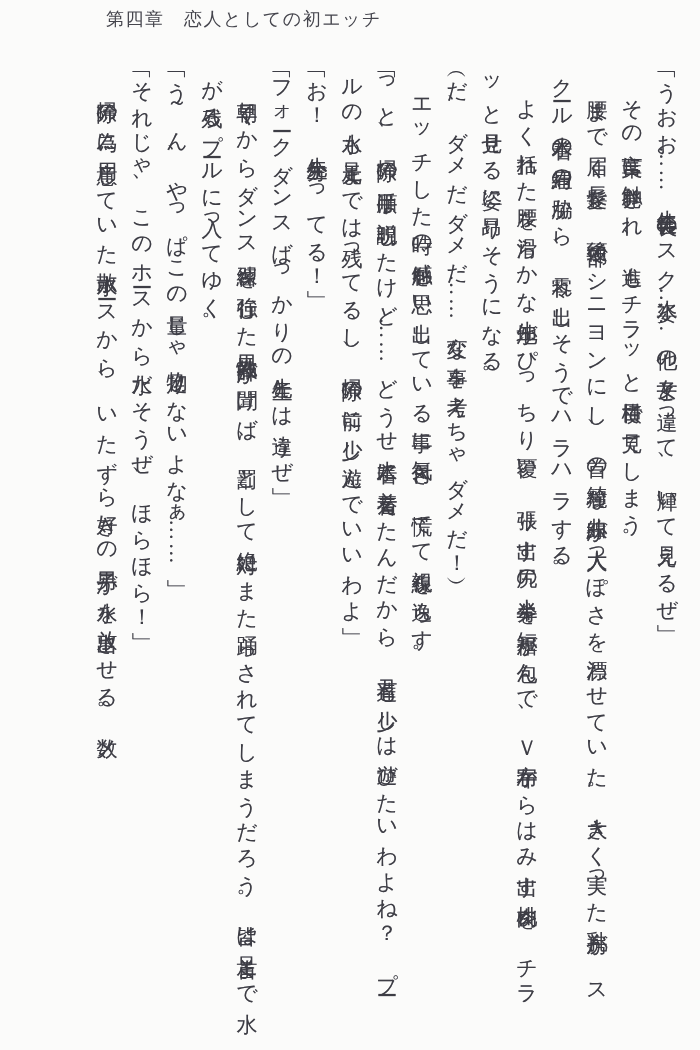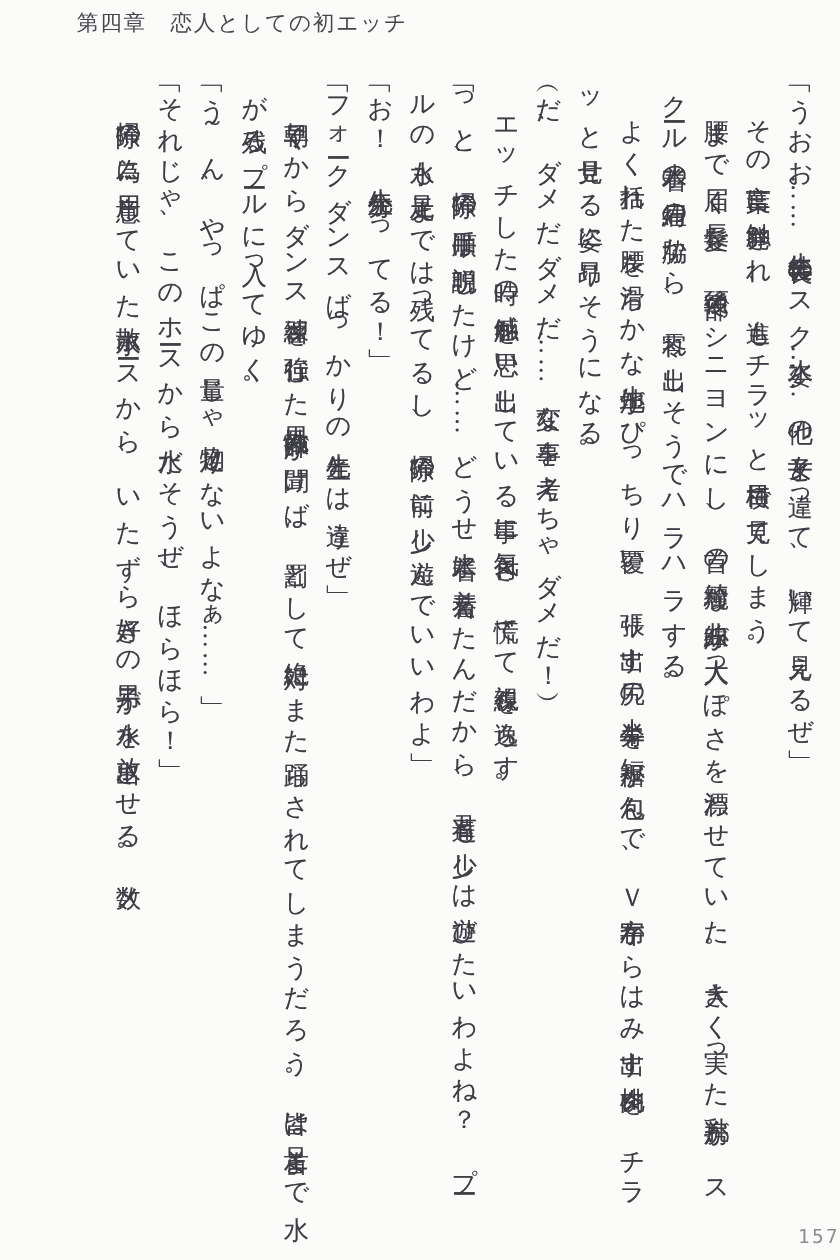--- a/index.html
+++ b/index.html
@@ -11,20 +11,21 @@
     height: 1050px;
     background: #fbfbfa;
     overflow: hidden;
     position: relative;
     font-family: "Liberation Serif", "DejaVu Serif", serif;
   }
   .page {
     position: absolute;
     inset: 0;
     background: #fbfbfa;
+    margin-left: 42px;
   }
   .chapter-header {
     position: absolute;
     left: 64px;
     top: 7px;
     font-size: 18px;
     letter-spacing: 1.5px;
     color: #45454d;
     white-space: nowrap;
   }

